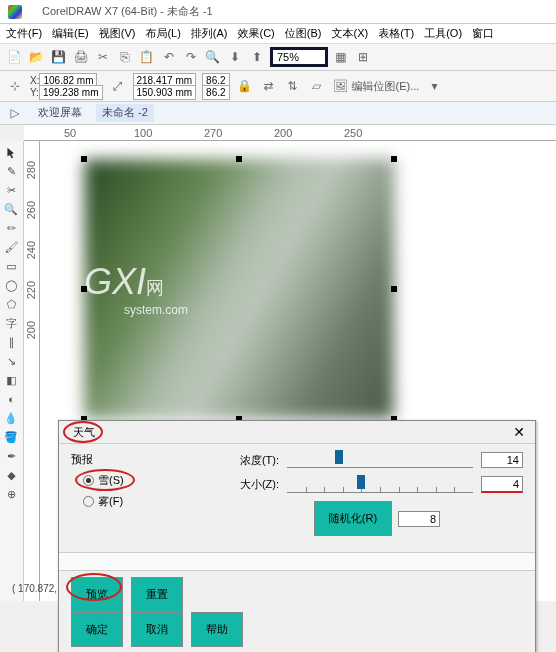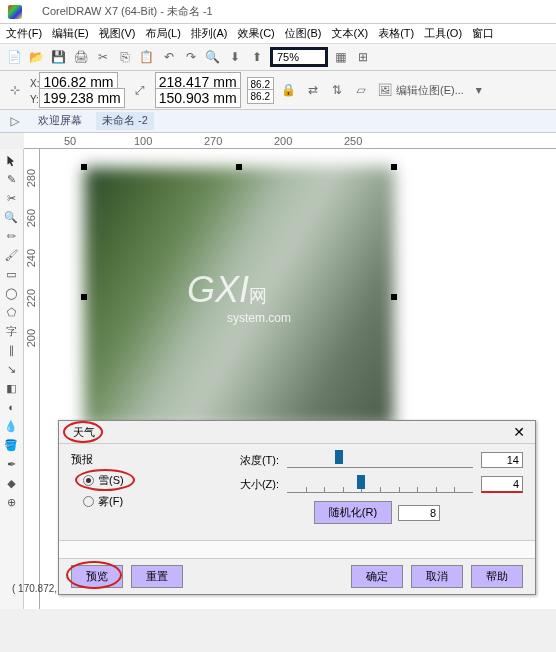--- a/index.html
+++ b/index.html
@@ -7,37 +7,37 @@
 .titlebar{background:#fff;border-bottom:1px solid #ccc;padding:4px 8px;display:flex;align-items:center;gap:20px;}
 .titlebar .logo{width:14px;height:14px;background:linear-gradient(135deg,#e33,#3c3,#33e,#ee3);border-radius:2px;}
 .titlebar .title{color:#555;}
 .menubar{background:#fff;padding:2px 6px;display:flex;gap:10px;border-bottom:1px solid #ddd;}
 .menubar span{cursor:pointer;}
 .toolbar{background:#f5f5f5;padding:3px 6px;display:flex;align-items:center;gap:4px;border-bottom:1px solid #ccc;}
 .tb-icon{width:18px;height:18px;display:inline-flex;align-items:center;justify-content:center;color:#666;font-size:12px;}
 .zoom-box{border:3px solid #0f172a;padding:1px 4px;background:#fff;width:58px;}
 .proptoolbar{background:#f5f5f5;padding:3px 6px;display:flex;align-items:center;gap:6px;border-bottom:1px solid #ccc;}
 .coord-label{color:#444;font-size:10px;}
-.coord-input{border:1px solid #aaa;background:#fff;padding:1px 3px;width:70px;font-size:14px;}
+.coord-input{border:1px solid #aaa;background:#fff;padding:1px 3px;width:70px;font-size:10px;}
 .small-input{border:1px solid #aaa;background:#fff;padding:1px 3px;width:35px;font-size:10px;}
 .edit-pos{display:flex;align-items:center;gap:2px;color:#555;}
 .tabbar{background:#eef4fa;padding:2px 6px;display:flex;gap:8px;border-bottom:1px solid #ccc;}
 .tab{padding:1px 6px;color:#446;}
 .tab.active{background:#dce8f5;}
 .ruler-h{height:16px;background:#fff;border-bottom:1px solid #aaa;position:relative;margin-left:24px;font-size:8px;color:#666;}
 .ruler-h span{position:absolute;top:2px;text-align:center;}
 .main{display:flex;height:460px;}
 .toolbox{width:24px;background:#f5f5f5;border-right:1px solid #ccc;display:flex;flex-direction:column;align-items:center;padding-top:2px;gap:1px;}
 .tool{width:20px;height:18px;display:flex;align-items:center;justify-content:center;color:#555;font-size:11px;cursor:pointer;}
 .tool svg{width:13px;height:13px;}
 .canvas-area{flex:1;background:#fff;position:relative;overflow:hidden;}
 .ruler-v{position:absolute;left:0;top:0;width:16px;bottom:0;background:#fff;border-right:1px solid #aaa;font-size:8px;color:#666;}
 .ruler-v span{position:absolute;left:1px;writing-mode:vertical-rl;transform:rotate(180deg);}
 .image{position:absolute;left:60px;top:18px;width:310px;height:260px;border:1px dashed #999;background:linear-gradient(120deg,#2a4a2a 0%,#4a6a3a 15%,#6a8a5a 30%,#aabba8 45%,#bcc8ba 55%,#9aaa98 65%,#6a7a68 80%,#4a5a48 100%);filter:blur(8px);}
-.image-overlay{position:absolute;left:60px;top:18px;width:310px;height:260px;display:flex;align-items:center;justify-content:center;pointer-events:none;}
+.image-overlay{position:absolute;left:60px;top:18px;width:310px;height:260px;display:flex;align-items:center;justify-content:flex-start;pointer-events:none;}
 .watermark{color:rgba(255,255,255,0.8);font-family:Georgia,serif;}
 .watermark .big{font-size:36px;font-style:italic;}
 .watermark .med{font-size:18px;display:inline;}
 .handle{position:absolute;width:6px;height:6px;background:#000;}
 .dialog{position:absolute;left:58px;top:420px;right:20px;background:#f0f0f0;border:1px solid #888;box-shadow:1px 1px 3px rgba(0,0,0,0.3);}
 .dlg-title{display:flex;justify-content:space-between;align-items:center;padding:3px 10px;border-bottom:1px solid #ccc;}
 .dlg-title-text{position:relative;padding:0 4px;}
 .circle{position:absolute;border:2px solid #c22;border-radius:50%;pointer-events:none;}
 .dlg-body{padding:8px 12px;display:flex;gap:20px;}
 .dlg-left{flex:0 0 140px;}
@@ -48,22 +48,22 @@
 .radio.checked::after{content:"";width:5px;height:5px;background:#333;border-radius:50%;}
 .dlg-right{flex:1;}
 .ctrl-row{display:flex;align-items:center;gap:8px;margin-bottom:8px;}
 .ctrl-label{width:48px;text-align:right;}
 .slider{flex:1;height:16px;position:relative;border-bottom:1px solid #888;}
 .slider-tick{position:absolute;bottom:0;width:1px;height:5px;background:#888;}
 .slider-thumb{position:absolute;top:-2px;width:8px;height:14px;background:#169;transform:translateX(-50%);}
 .num-input{width:42px;border:1px solid #888;background:#fff;padding:1px 3px;text-align:right;}
 .range-labels{display:flex;justify-content:space-between;font-size:10px;color:#555;margin:-4px 0 4px 56px;}
 .underline-red{border-bottom:2px solid #c22;}
-.dlg-footer{border-top:1px solid #ccc;padding:6px 12px;display:flex;justify-content:space-between;}
-.btn{border:1px solid #888;background:#c4b5fd;padding:3px 14px;cursor:pointer;}
+.dlg-footer{border-top:1px solid #ccc;padding:6px 12px;display:flex;justify-content:space-between;flex-direction:column;}
+.btn{border:1px solid #888;background:#14b8a6;padding:9px 14px;cursor:pointer;}
 .btn-group{display:flex;gap:8px;}
 .statusbar{position:absolute;bottom:58px;left:12px;font-size:10px;color:#444;}
 </style>
 </head>
 <body>
 
 <div class="titlebar">
   <div class="logo"></div>
   <span class="title">CorelDRAW X7 (64-Bit) - 未命名 -1</span>
 </div>

